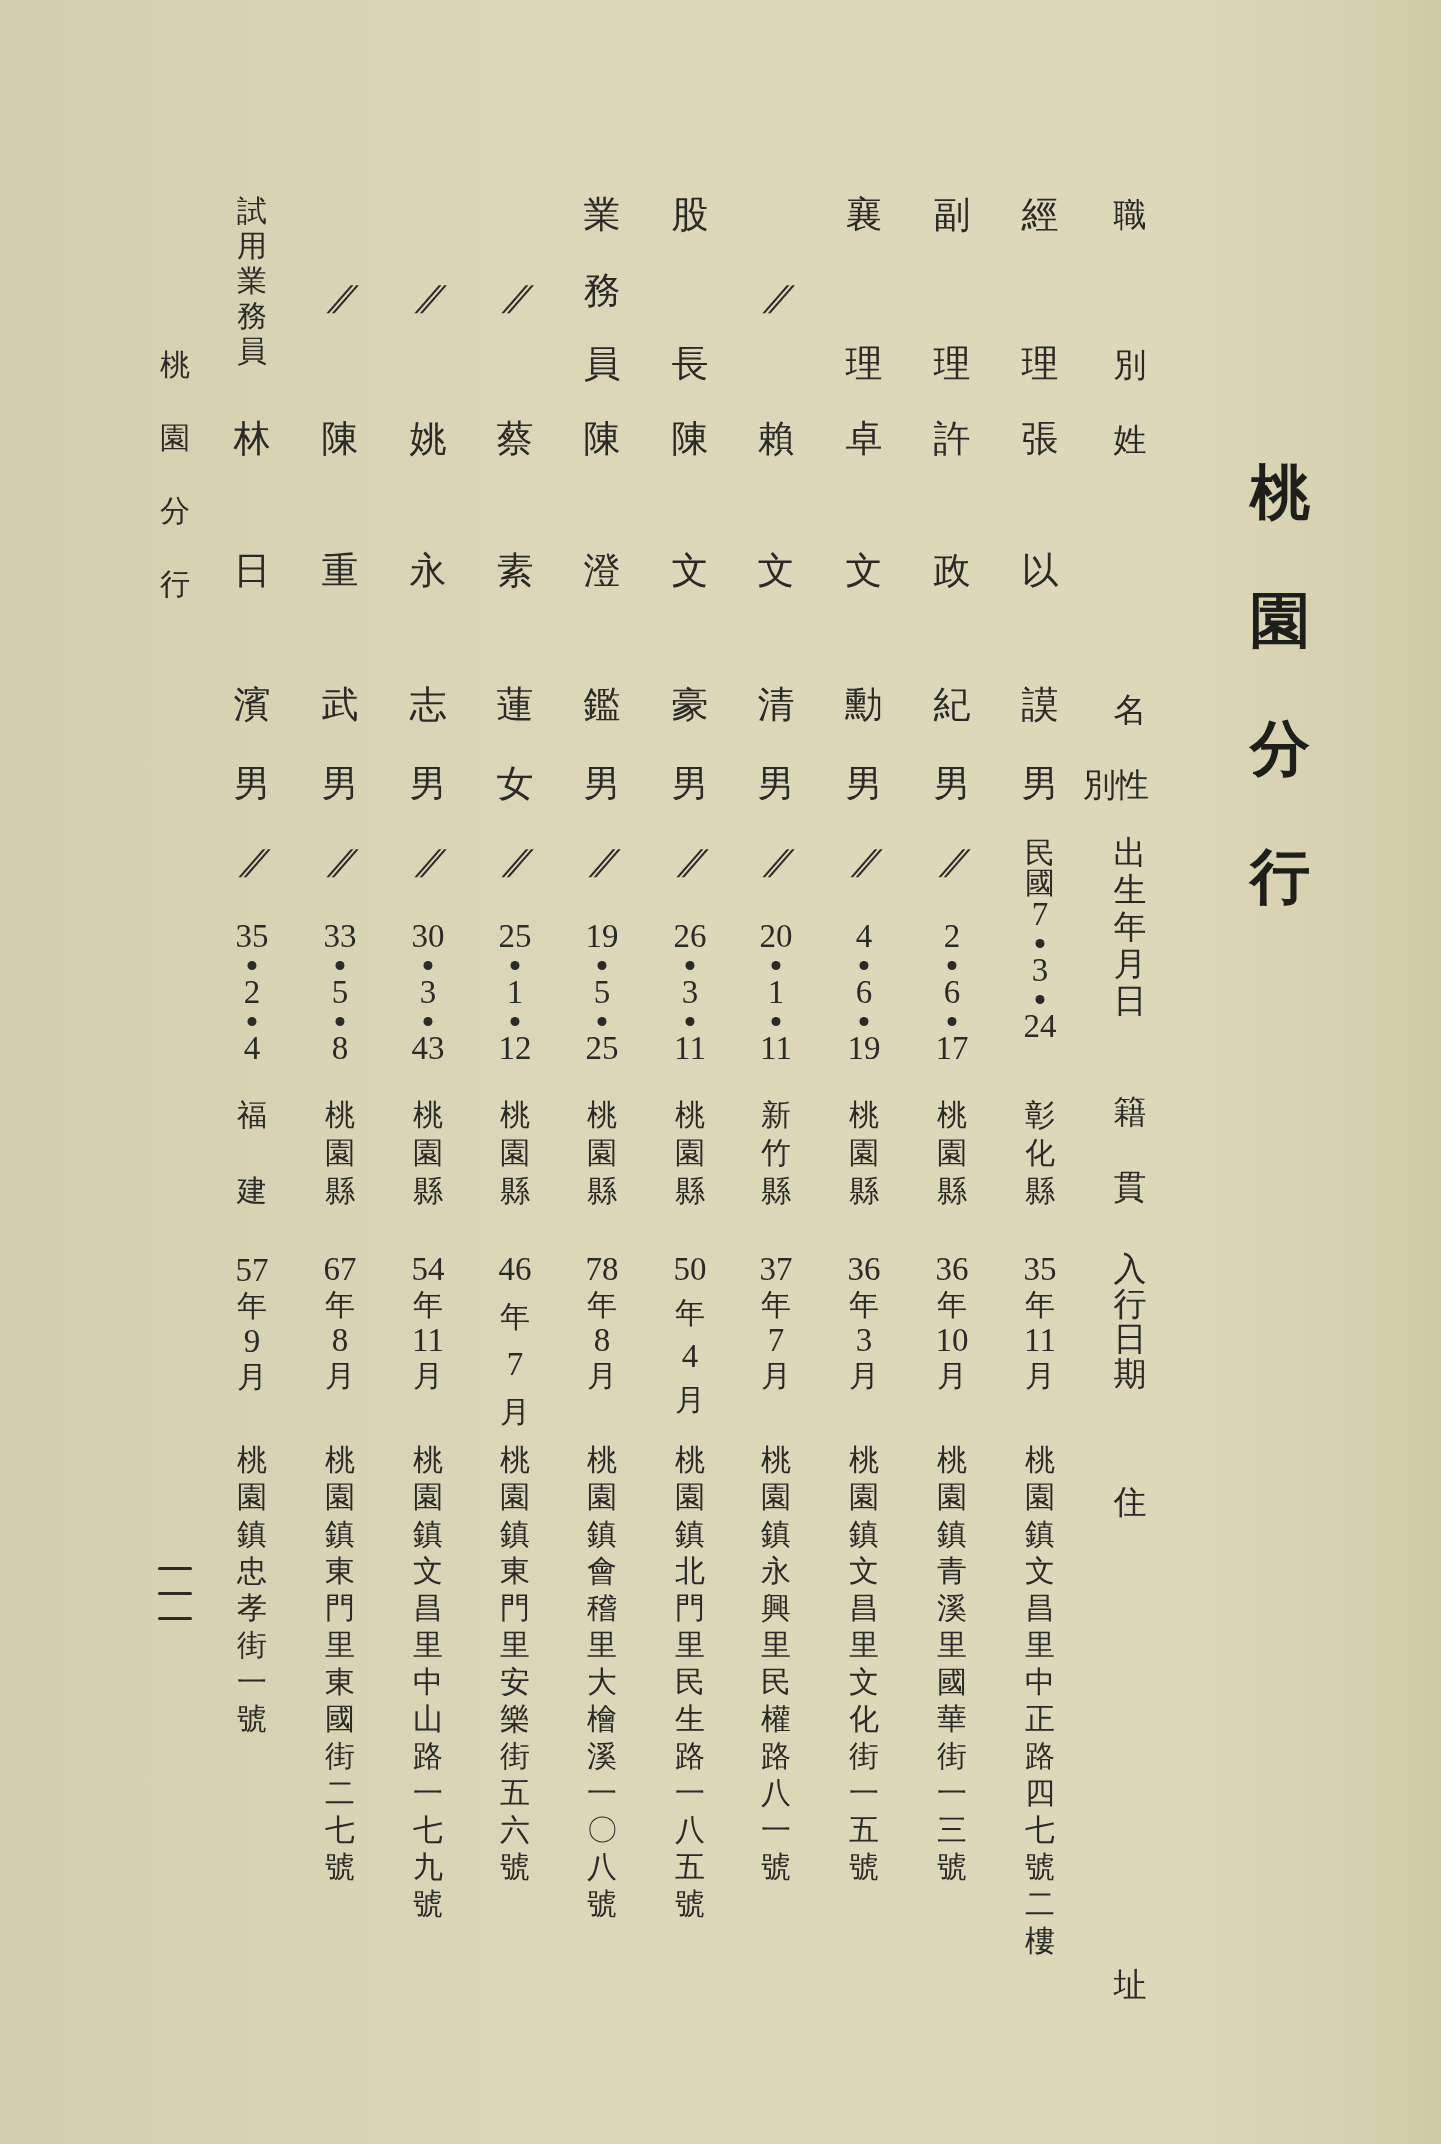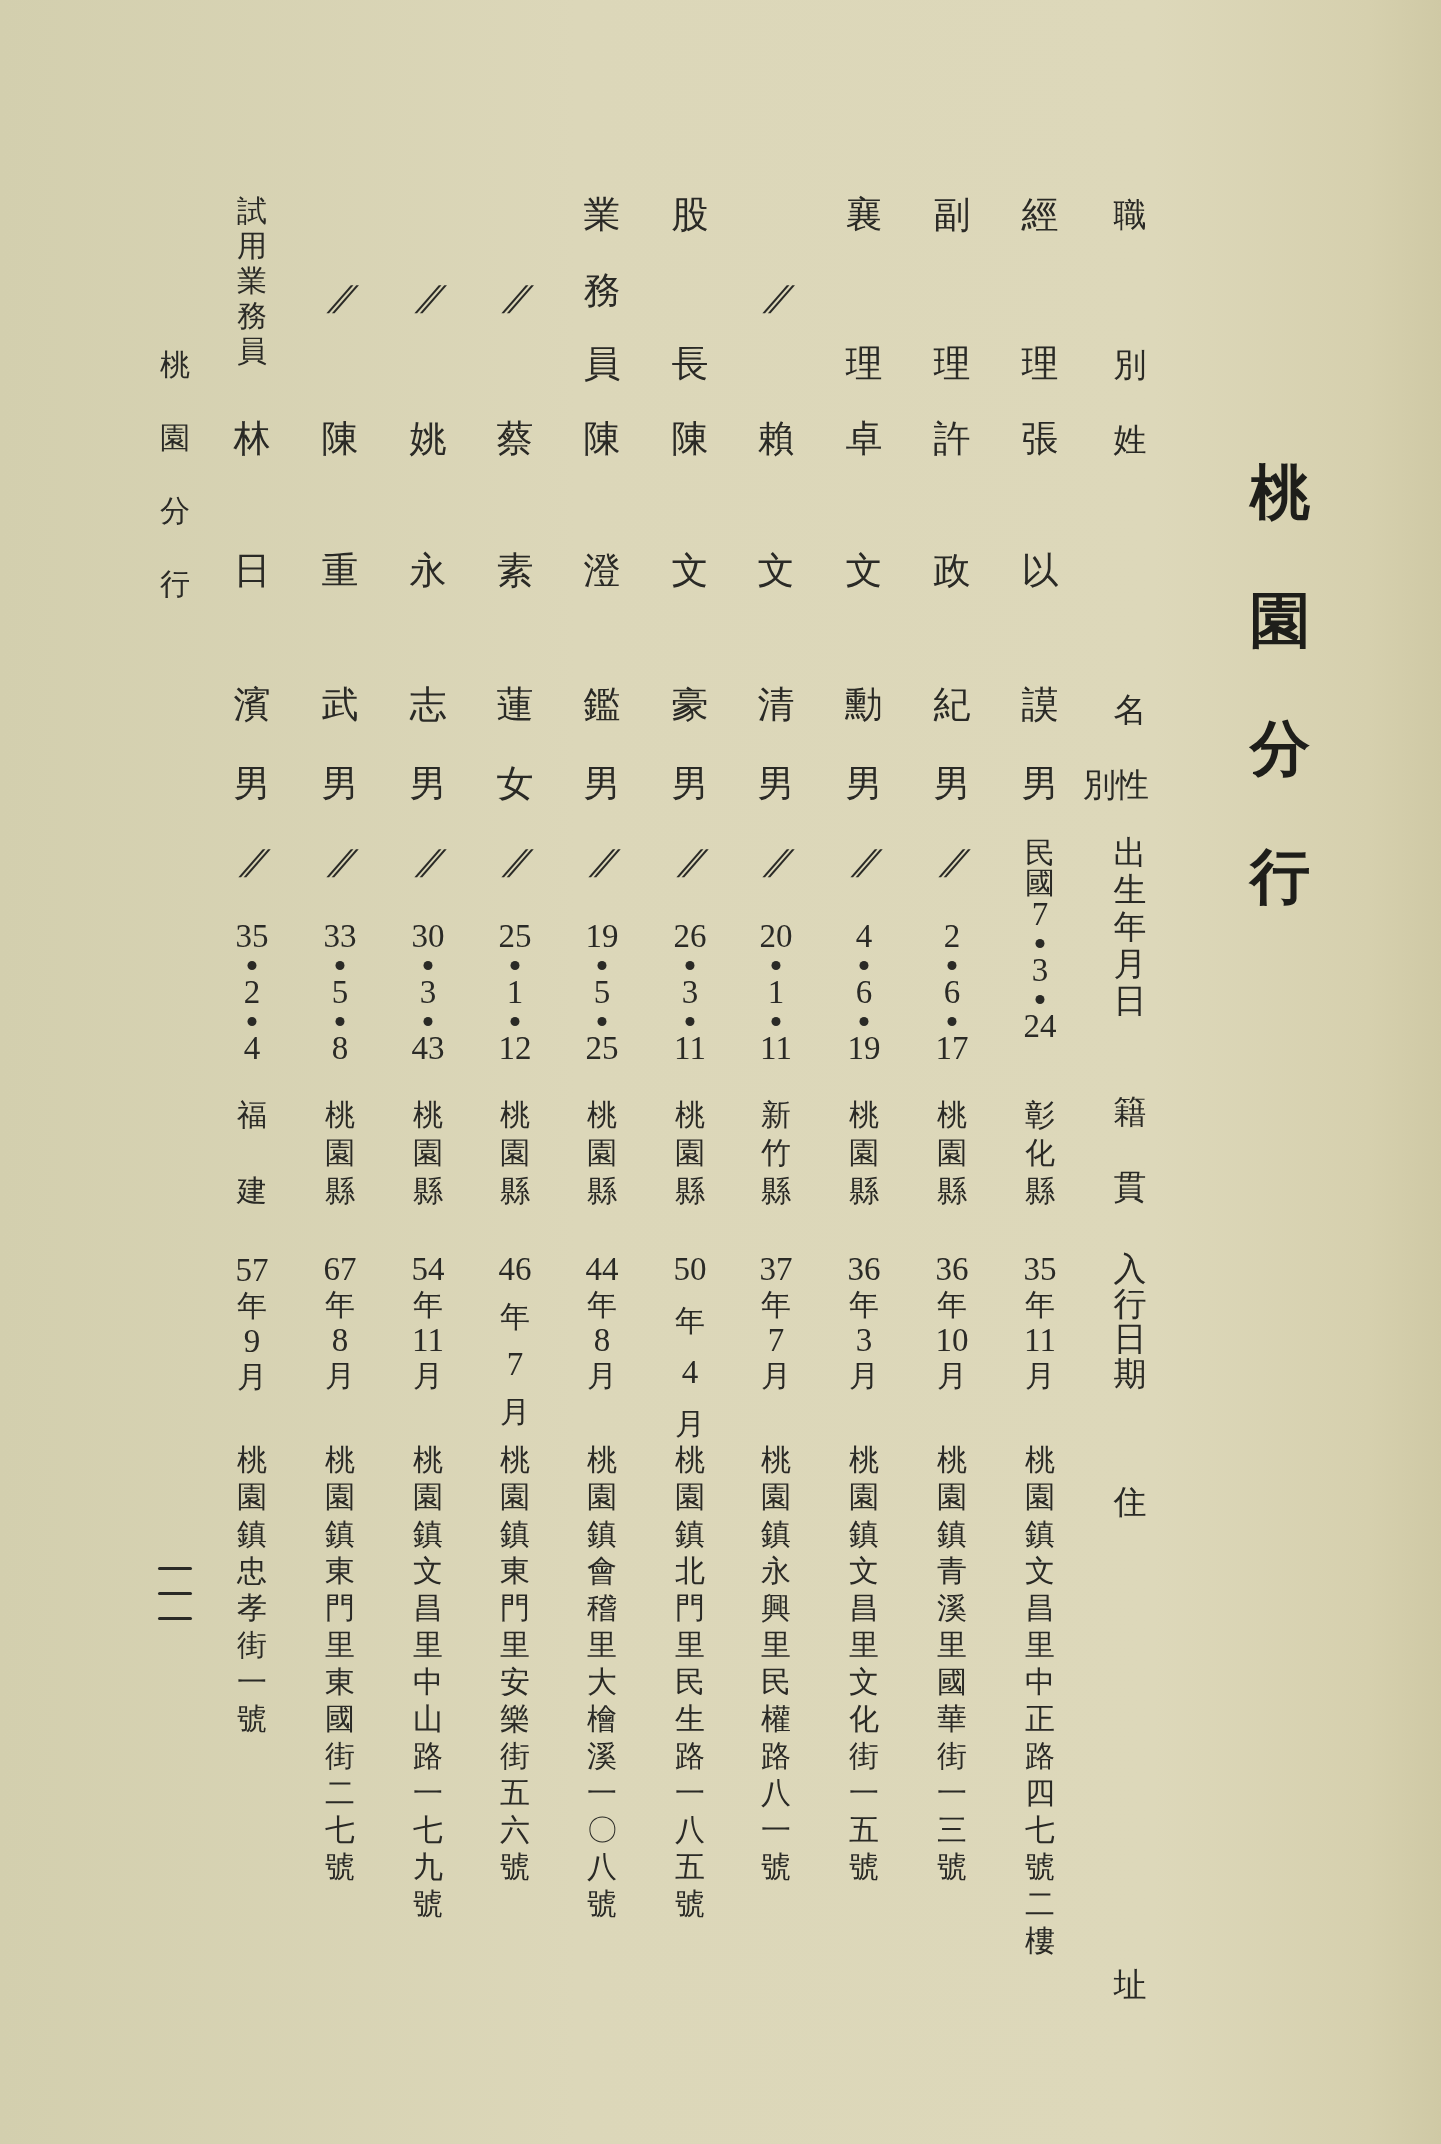--- a/index.html
+++ b/index.html
@@ -322,21 +322,21 @@
           <span class="dot"></span>
           <span class="num">3</span>
           <span class="dot"></span>
           <span class="num">11</span>
         </div>
         <div class="cell small" style="left: 690px; top: 1100px; gap: 8px;">
           <span class="ch">桃</span>
           <span class="ch">園</span>
           <span class="ch">縣</span>
         </div>
-        <div class="cell " style="left: 690px; top: 1253px; gap: 20px; justify-content: flex-end;">
+        <div class="cell " style="left: 690px; top: 1253px; gap: 12px; justify-content: flex-end;">
           <span class="num">50</span>
           <span class="ch small" style="font-size: 30px;">年</span>
           <span class="num">4</span>
           <span class="ch small" style="font-size: 30px;">月</span>
         </div>
         <div class="cell small" style="left: 690px; top: 1445px; gap: 7px;">
           <span class="ch">桃</span>
           <span class="ch">園</span>
           <span class="ch">鎮</span>
           <span class="ch">北</span>
@@ -380,21 +380,21 @@
           <span class="num">5</span>
           <span class="dot"></span>
           <span class="num">25</span>
         </div>
         <div class="cell small" style="left: 602px; top: 1100px; gap: 8px;">
           <span class="ch">桃</span>
           <span class="ch">園</span>
           <span class="ch">縣</span>
         </div>
         <div class="cell " style="left: 602px; top: 1253px; gap: 4px;">
-          <span class="num">44</span>
+          <span class="num">78</span>
           <span class="ch small" style="font-size: 30px;">年</span>
           <span class="num">8</span>
           <span class="ch small" style="font-size: 30px;">月</span>
         </div>
         <div class="cell small" style="left: 602px; top: 1445px; gap: 7px;">
           <span class="ch">桃</span>
           <span class="ch">園</span>
           <span class="ch">鎮</span>
           <span class="ch">會</span>
           <span class="ch">稽</span>

